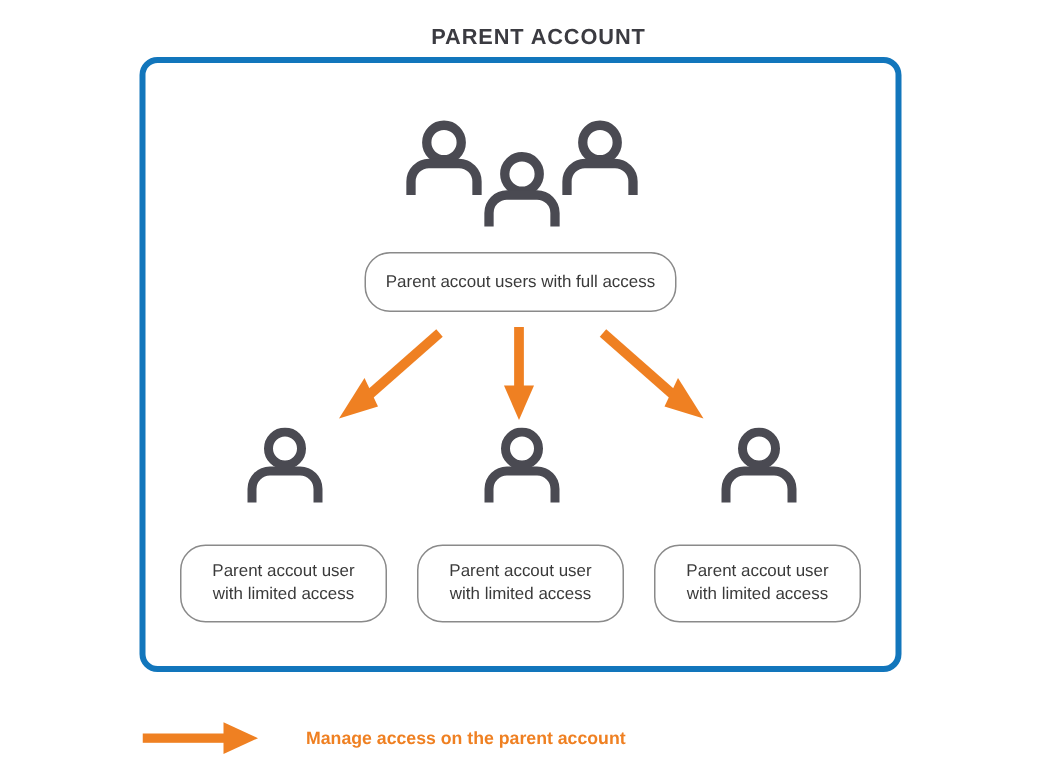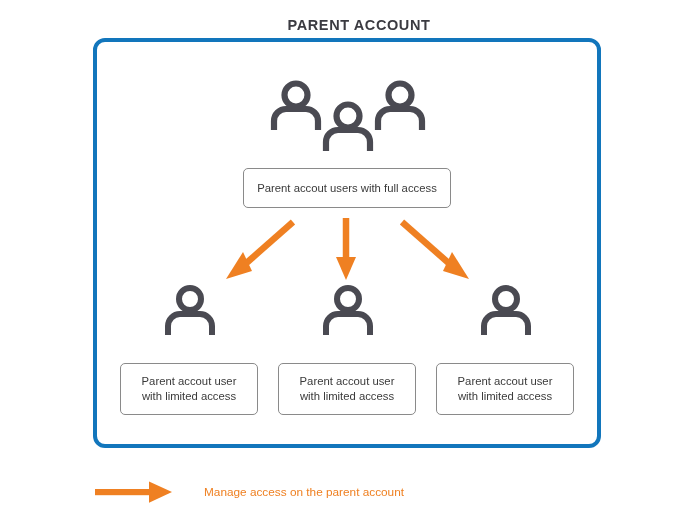--- a/index.html
+++ b/index.html
@@ -67,21 +67,21 @@
 
   .row-icons .person-icon.p1 { left: 163px; top: 285px; }
   .row-icons .person-icon.p2 { left: 321px; top: 285px; }
   .row-icons .person-icon.p3 { left: 479px; top: 285px; }
 
   
   .label-box {
     position: absolute;
     box-sizing: border-box;
     border: 1.3px solid #8a8a8a;
-    border-radius: 5px;
+    border-radius: 17px;
     background: #ffffff;
     color: #3a3a3a;
     font-size: 11.3px;
     line-height: 15px;
     display: flex;
     align-items: center;
     justify-content: center;
     text-align: center;
     padding: 0 8px;
   }
@@ -121,21 +121,21 @@
     align-items: center;
   }
   .legend-arrow {
     width: 80px;
     height: 22px;
     flex: none;
   }
   .legend-label {
     margin-left: 29px;
     font-size: 11.8px;
-    font-weight: normal;
+    font-weight: bold;
     color: #ef8022;
     white-space: nowrap;
   }
 </style>
 </head>
 <body>
 
 <div id="diagram-root">
 
   <div class="diagram-title">PARENT ACCOUNT</div>

